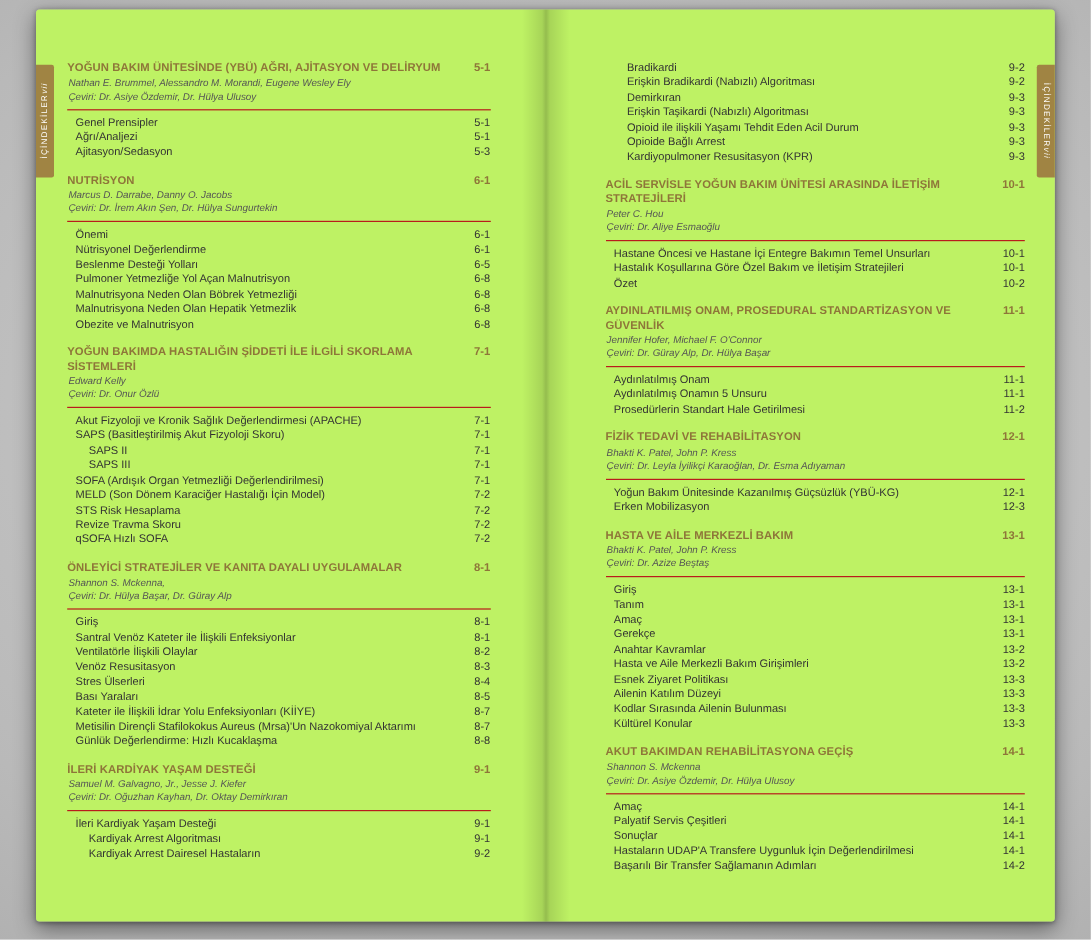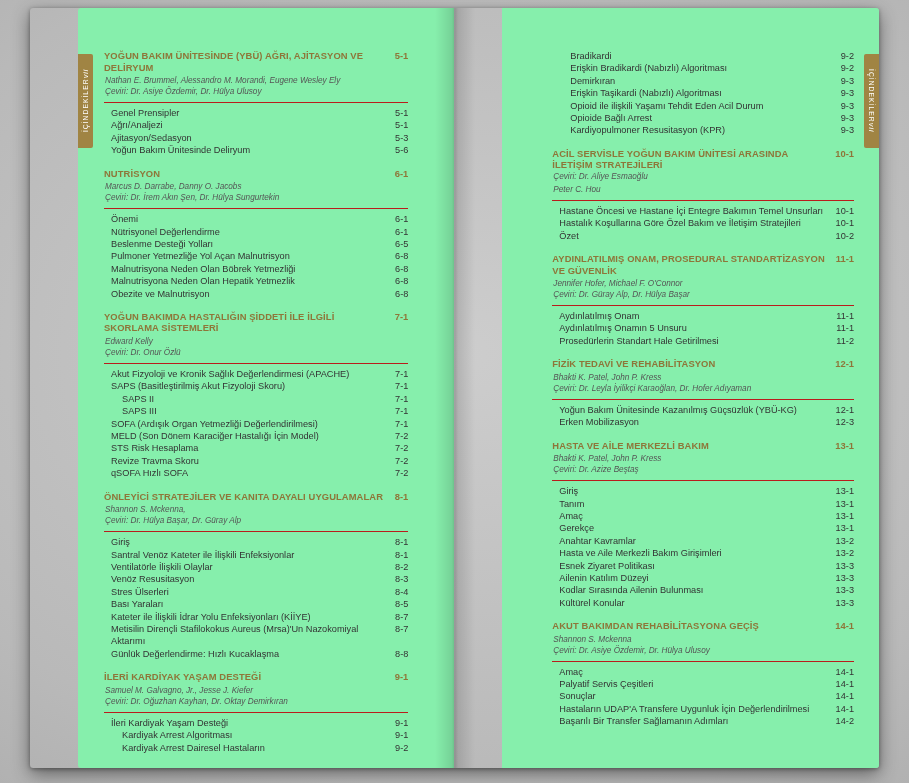--- a/index.html
+++ b/index.html
@@ -14,21 +14,21 @@
     position:absolute;left:30px;top:8px;width:849px;height:760px;
     display:flex;border-radius:3px;
     box-shadow:0 6px 18px rgba(0,0,0,.45), 0 1px 4px rgba(0,0,0,.35);
   }
   .spread::after{
     content:"";position:absolute;top:0;bottom:0;left:50%;width:40px;transform:translateX(-50%);
     background:linear-gradient(to right, rgba(0,0,0,0) 0%, rgba(0,0,0,.12) 42%, rgba(0,0,0,.22) 50%, rgba(0,0,0,.12) 58%, rgba(0,0,0,0) 100%);
     pointer-events:none;
   }
   .page{
-    width:50%;background:#86efac;position:relative;box-sizing:border-box;margin-left:48px;
+    width:50%;background:#bef264;position:relative;box-sizing:border-box;
   }
   .page.left{border-radius:3px 0 0 3px;padding:42px 46px 18px 26px;}
   .page.right{border-radius:0 3px 3px 0;padding:42px 25px 2px 50px;}
   
   .tab{
     position:absolute;top:46px;width:15px;height:94px;background:var(--tabbg);
     display:flex;align-items:center;justify-content:center;
   }
   .tab-left{left:0;border-radius:0 2px 2px 0;}
   .tab-right{right:0;border-radius:2px 0 0 2px;}
@@ -87,24 +87,20 @@
               <span class="pg">5-1</span>
             </div>
             <div class="entry">
               <span class="lbl">Ağrı/Analjezi</span>
               <span class="pg">5-1</span>
             </div>
             <div class="entry">
               <span class="lbl">Ajitasyon/Sedasyon</span>
               <span class="pg">5-3</span>
             </div>
-            <div class="entry">
-              <span class="lbl">Yoğun Bakım Ünitesinde Deliryum</span>
-              <span class="pg">5-6</span>
-            </div>
           </div>
         </div>
         <div class="sec">
           <div class="sec-head">
             <span class="sec-title">NUTRİSYON</span>
             <span class="sec-pg">6-1</span>
           </div>
           <div class="auth first">Marcus D. Darrabe, Danny O. Jacobs</div>
           <div class="auth">Çeviri: Dr. İrem Akın Şen, Dr. Hülya Sungurtekin</div>
           <div class="entries">
@@ -288,22 +284,22 @@
           <div class="entry ind">
             <span class="lbl">Kardiyopulmoner Resusitasyon (KPR)</span>
             <span class="pg">9-3</span>
           </div>
         </div>
         <div class="sec">
           <div class="sec-head">
             <span class="sec-title">ACİL SERVİSLE YOĞUN BAKIM ÜNİTESİ ARASINDA İLETİŞİM STRATEJİLERİ</span>
             <span class="sec-pg">10-1</span>
           </div>
+          <div class="auth first">Peter C. Hou</div>
           <div class="auth">Çeviri: Dr. Aliye Esmaoğlu</div>
-          <div class="auth first">Peter C. Hou</div>
           <div class="entries">
             <div class="entry">
               <span class="lbl">Hastane Öncesi ve Hastane İçi Entegre Bakımın Temel Unsurları</span>
               <span class="pg">10-1</span>
             </div>
             <div class="entry">
               <span class="lbl">Hastalık Koşullarına Göre Özel Bakım ve İletişim Stratejileri</span>
               <span class="pg">10-1</span>
             </div>
             <div class="entry">
@@ -333,21 +329,21 @@
               <span class="pg">11-2</span>
             </div>
           </div>
         </div>
         <div class="sec">
           <div class="sec-head">
             <span class="sec-title">FİZİK TEDAVİ VE REHABİLİTASYON</span>
             <span class="sec-pg">12-1</span>
           </div>
           <div class="auth first">Bhakti K. Patel, John P. Kress</div>
-          <div class="auth">Çeviri: Dr. Leyla İyilikçi Karaoğlan, Dr. Hofer Adıyaman</div>
+          <div class="auth">Çeviri: Dr. Leyla İyilikçi Karaoğlan, Dr. Esma Adıyaman</div>
           <div class="entries">
             <div class="entry">
               <span class="lbl">Yoğun Bakım Ünitesinde Kazanılmış Güçsüzlük (YBÜ-KG)</span>
               <span class="pg">12-1</span>
             </div>
             <div class="entry">
               <span class="lbl">Erken Mobilizasyon</span>
               <span class="pg">12-3</span>
             </div>
           </div>

